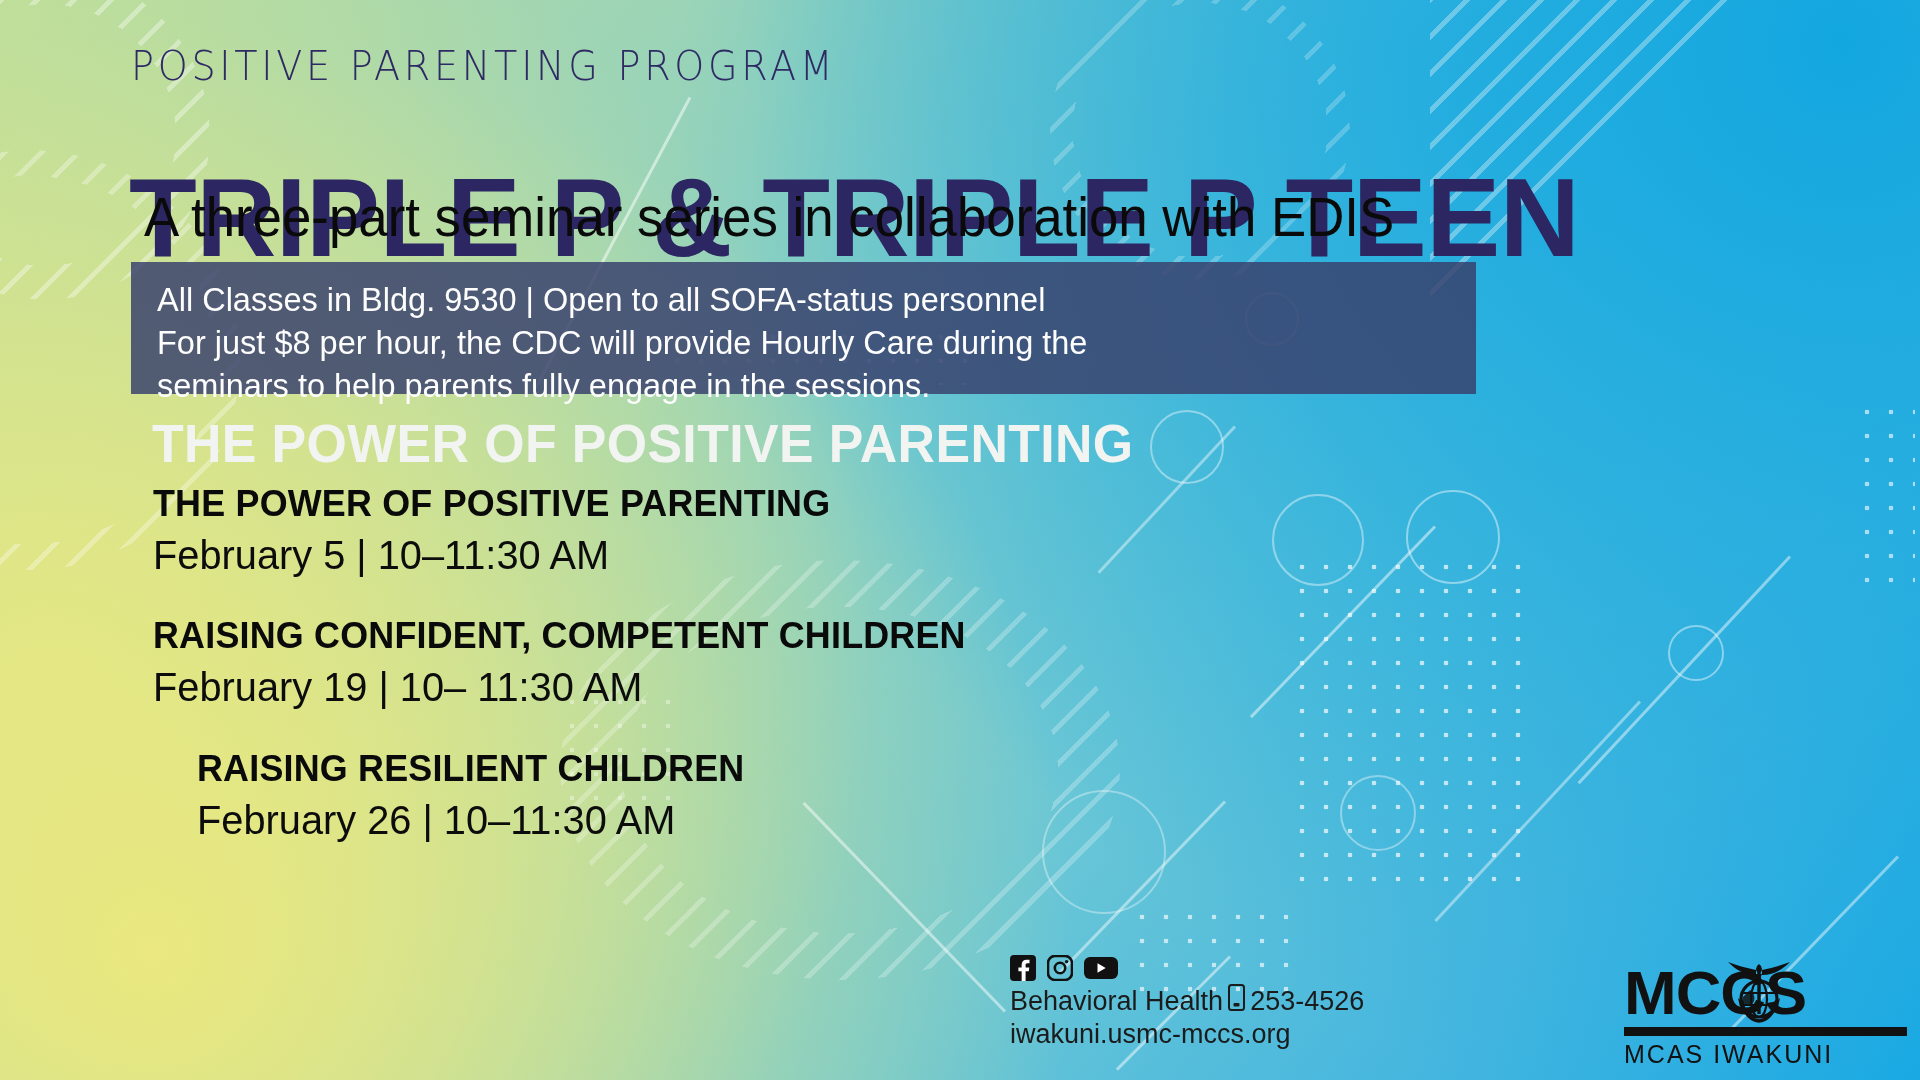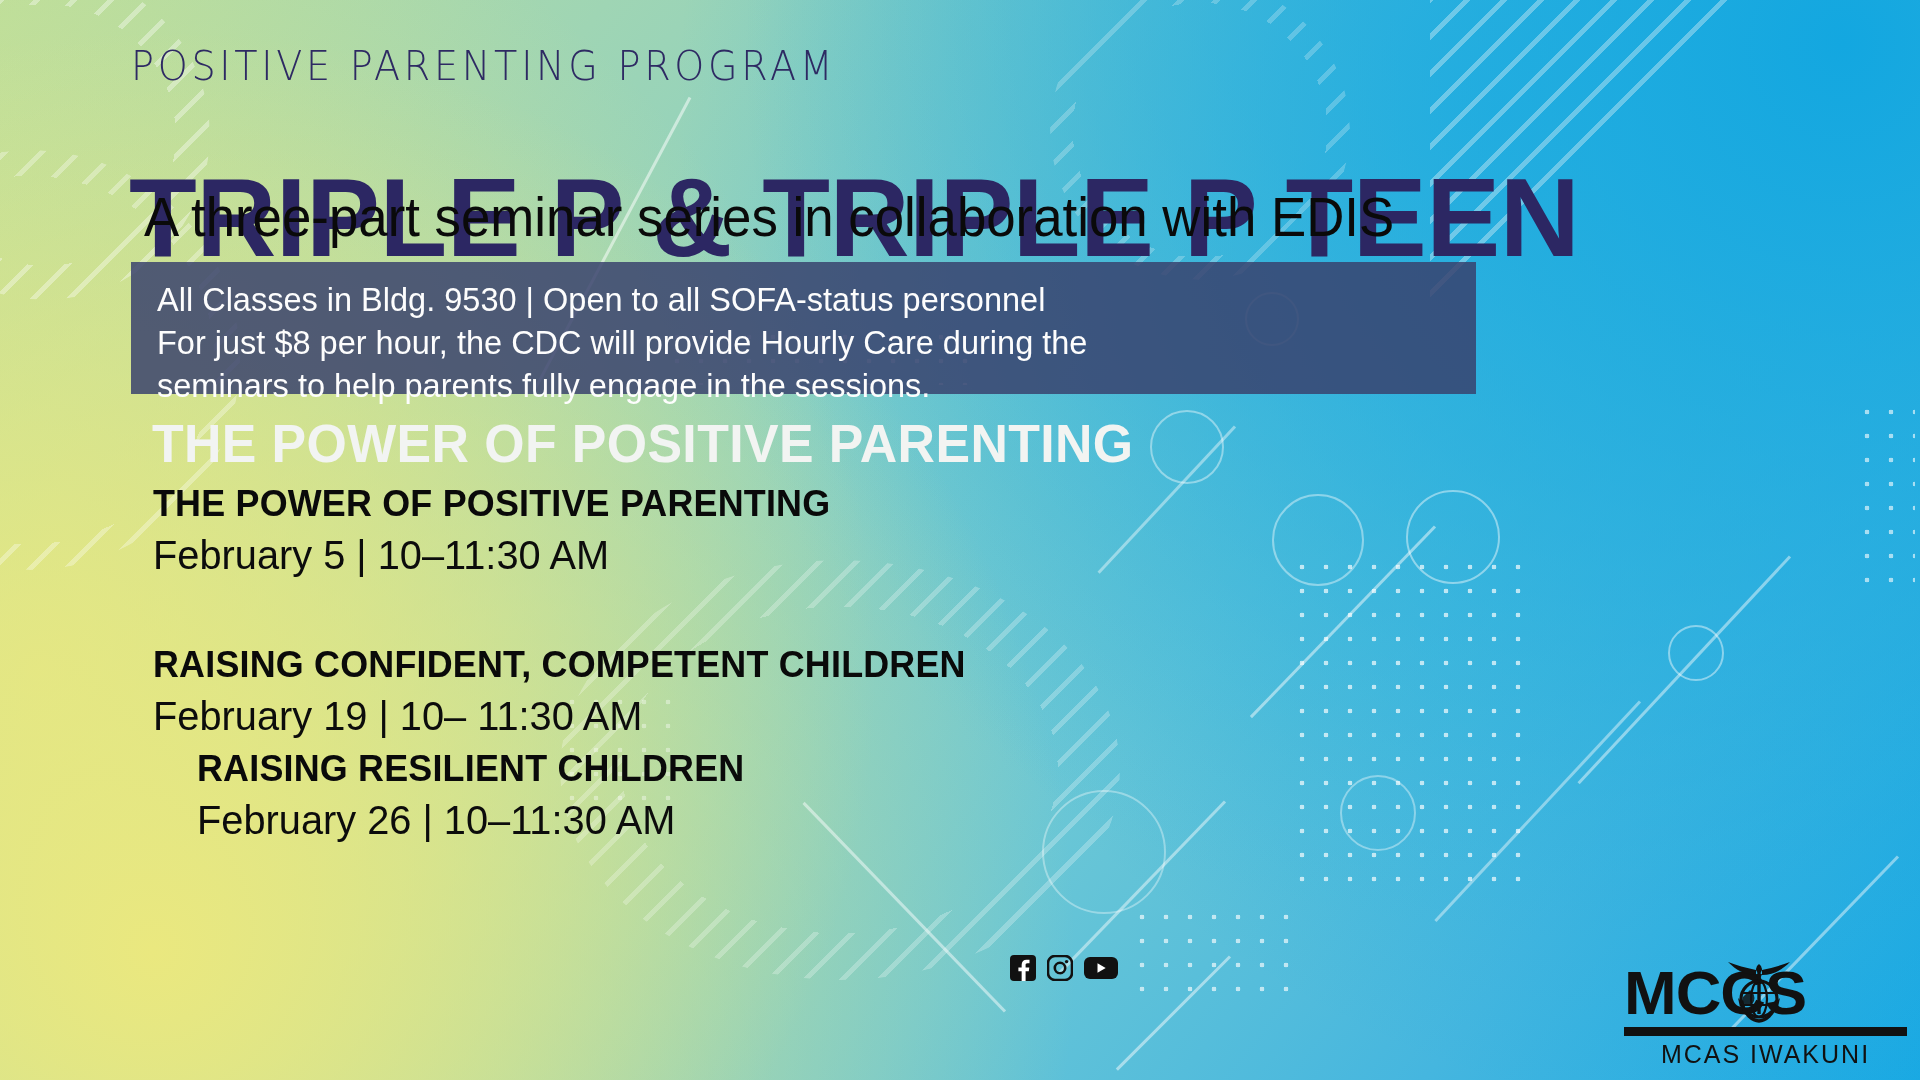--- a/index.html
+++ b/index.html
@@ -80,21 +80,21 @@
   .session{position:absolute;left:153px;white-space:nowrap;}
   .session .s-title{
     font-size:37px;font-weight:bold;color:#0a0a0a;letter-spacing:.2px;
     transform:scaleX(.97);transform-origin:left top;
   }
   .session .s-date{
     margin-top:7px;font-size:41px;font-weight:400;color:#0c0c0c;
     transform:scaleX(.97);transform-origin:left top;
   }
   #session-0{top:483px;}
-  #session-1{top:644px;}
+  #session-1{top:615px;}
   #session-2{top:748px;margin-left:44px;}
 
   
   .footer{position:absolute;left:1010px;top:955px;}
   .social{display:flex;gap:11px;align-items:center;margin-bottom:3px;}
   .social svg{display:block;}
   .contact{
     font-size:27px;color:#1b1b1b;line-height:1.18;font-weight:400;
     white-space:nowrap;
   }
@@ -106,21 +106,21 @@
   .logo-text{
     font-size:62px;font-weight:bold;color:#111;letter-spacing:-1px;
     line-height:62px;font-family:"Liberation Sans",sans-serif;
     transform:scaleX(1.02);transform-origin:left top;
   }
   .logo-ega{
     position:absolute;left:96px;top:-10px;width:78px;height:78px;
   }
   .logo-rule{height:9px;background:#111;margin-top:3px;width:283px;}
   .logo-sub{
-    text-align:center;font-size:25px;color:#111;letter-spacing:2px;
+    font-size:25px;color:#111;letter-spacing:2px;
     margin-top:4px;font-weight:400;
   }
 </style>
 </head>
 <body>
 
 <div id="poster">
 
   <div>
 
@@ -215,20 +215,33 @@
             <circle cx="19.6" cy="6.6" r="1.7" fill="#111"></circle>
           </svg>
         </span>
         <span title="YouTube">
           <svg width="34" height="26" viewBox="0 0 34 26" aria-hidden="true">
             <rect x="0" y="2" width="34" height="22" rx="6" fill="#111"></rect>
             <path fill="#fff" d="M13.5 8.2v9.6l8.2-4.8z"></path>
           </svg>
         </span>
       </div>
+      <div class="contact">
+        <div class="row">
+          <span>Behavioral Health</span>
+          <span class="phone-glyph">
+            <svg width="17" height="27" viewBox="0 0 17 27" aria-hidden="true">
+              <rect x="1" y="1" width="15" height="25" rx="2.5" fill="none" stroke="#1b1b1b" stroke-width="2"></rect>
+              <rect x="5.5" y="19" width="6" height="3.6" rx="1" fill="#1b1b1b"></rect>
+            </svg>
+          </span>
+          <span>253-4526</span>
+        </div>
+        <div>iwakuni.usmc-mccs.org</div>
+      </div>
     </div>
 
     <div class="logo">
       <div class="logo-main">
         <div class="logo-text">MCCS</div>
         <span class="logo-ega">
           <svg width="78" height="78" viewBox="0 0 78 78" aria-hidden="true">
 
             <path d="M39 20 L39 62" stroke="#111" stroke-width="3.4" fill="none"></path>
             <path d="M22 50 C24 63 33 69 39 69 C45 69 54 63 56 50" stroke="#111" stroke-width="3.4" fill="none" stroke-linecap="round"></path>

